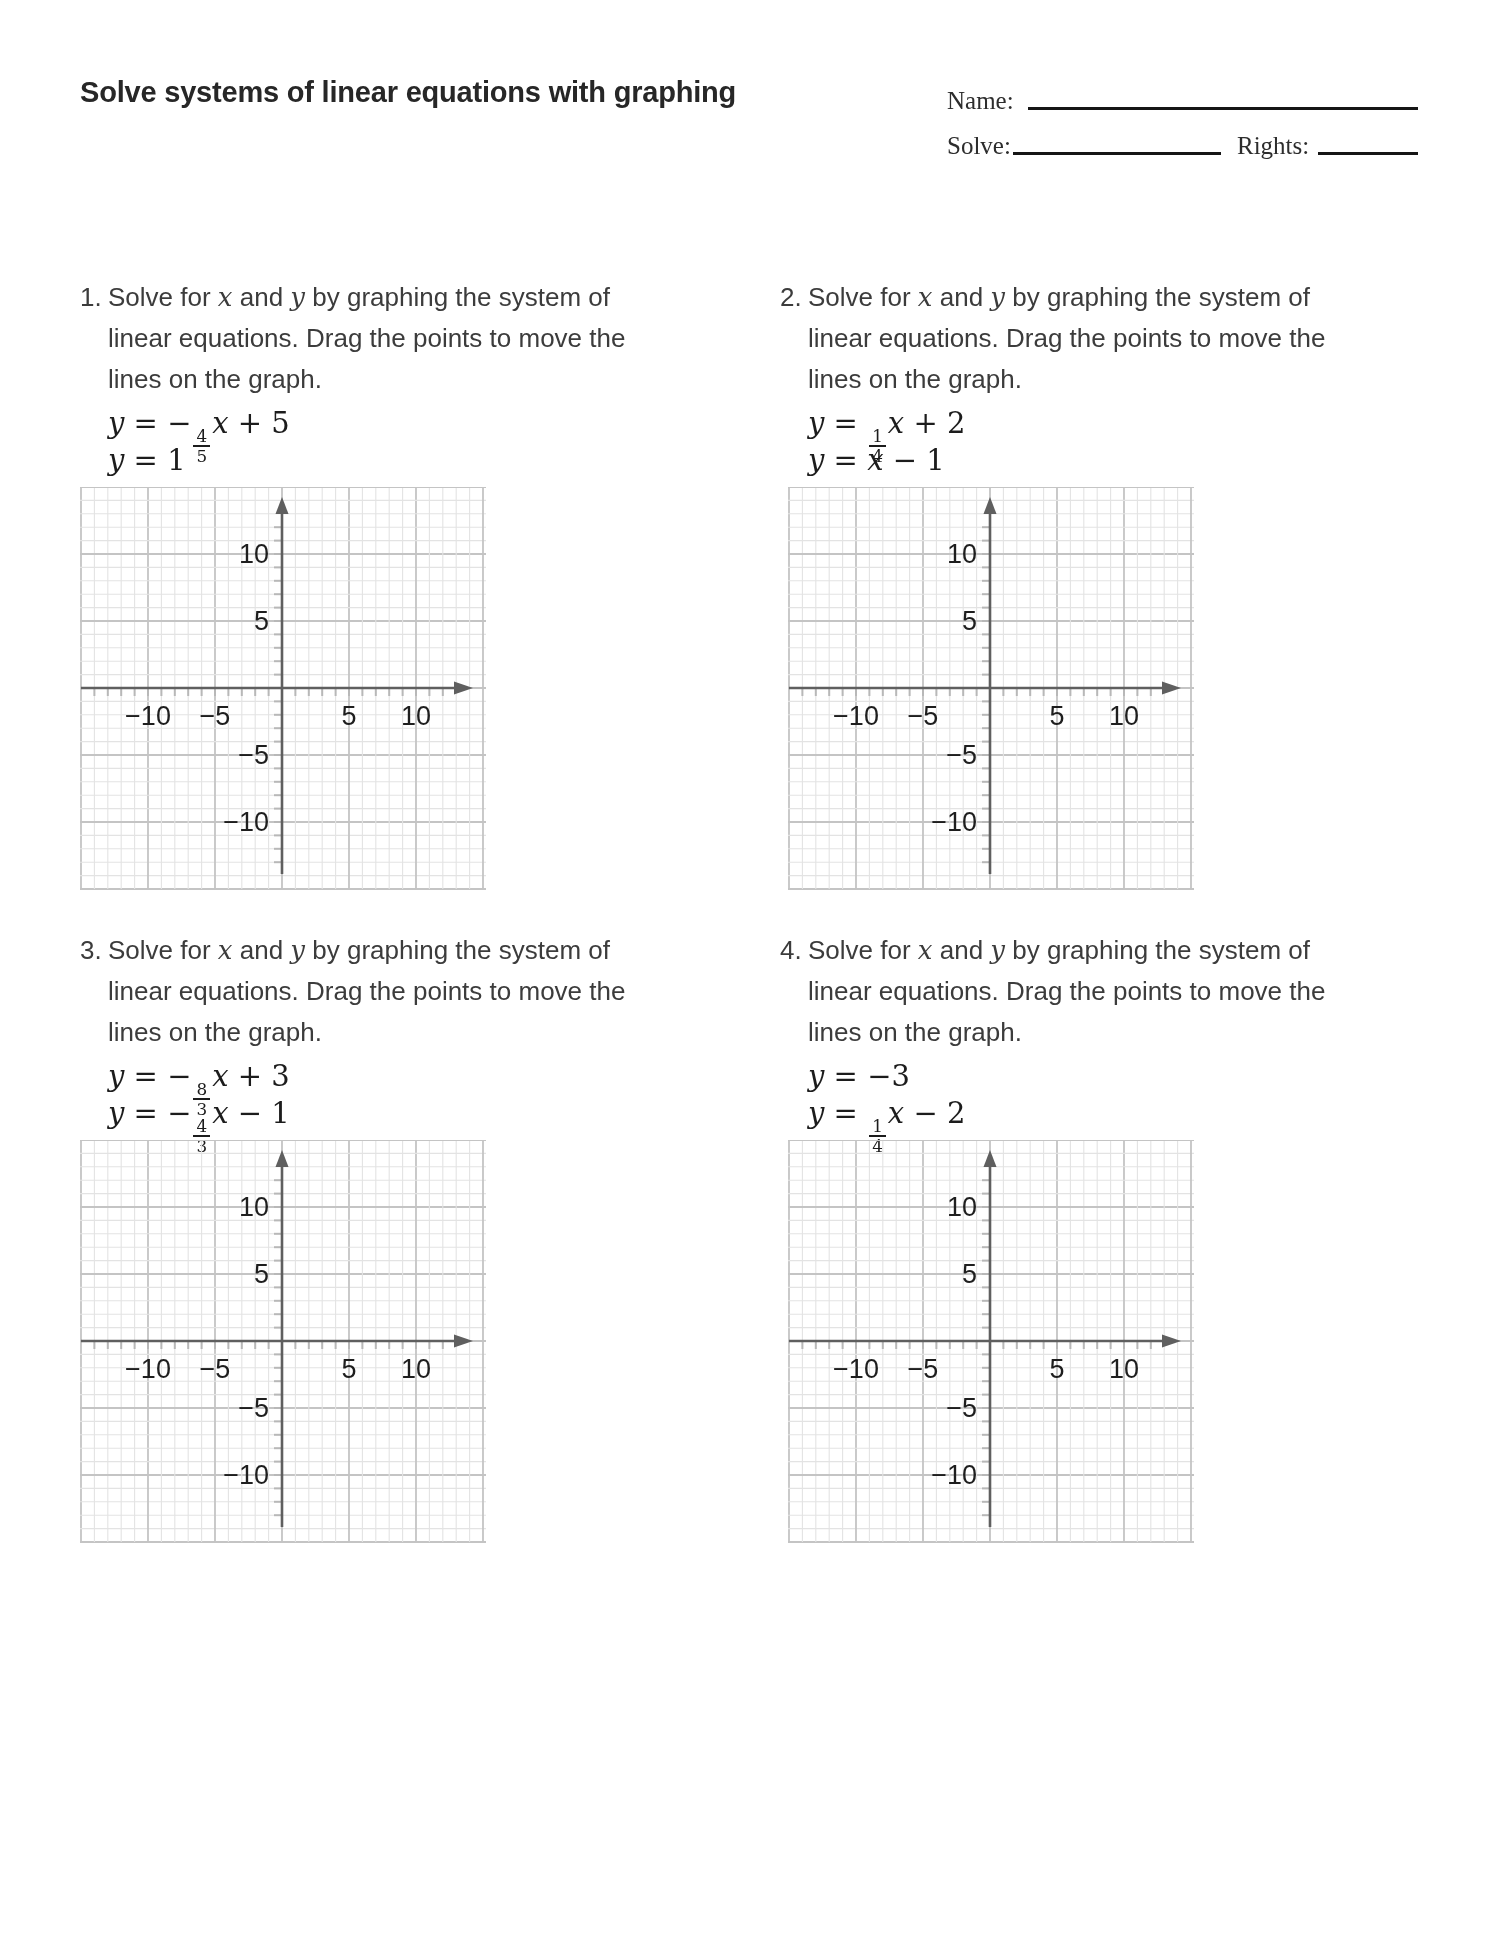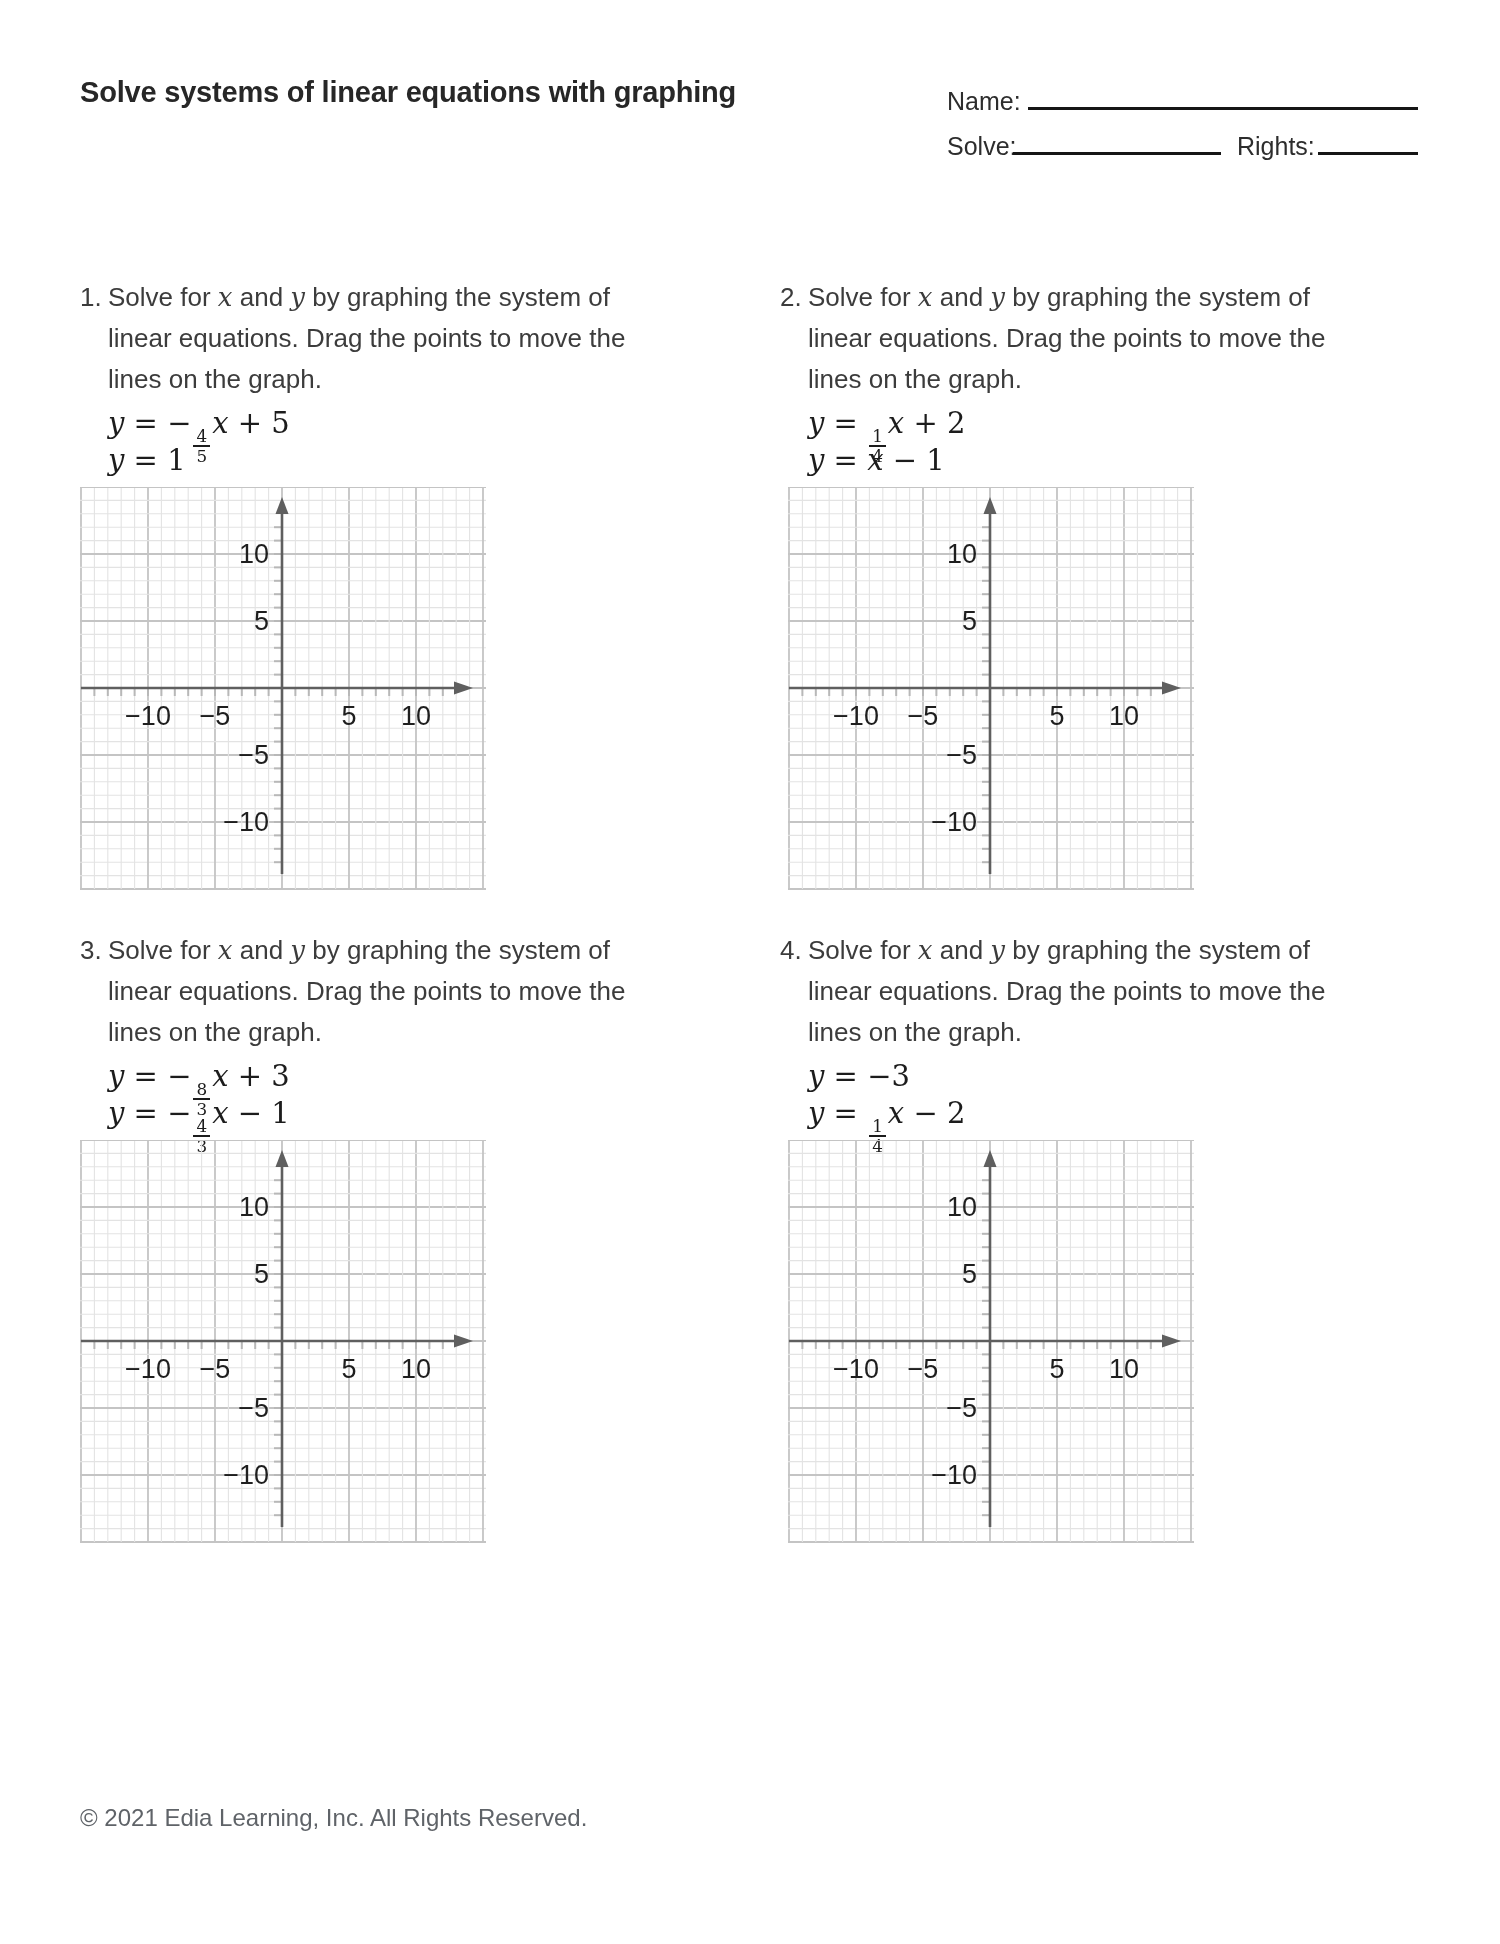--- a/index.html
+++ b/index.html
@@ -2,21 +2,21 @@
 <html><head>
 <meta charset="utf-8">
 <style>
   html,body{margin:0;padding:0;background:#ffffff;}
   .page{position:relative;width:1500px;height:1844px;background:#ffffff;
         font-family:"Liberation Sans",sans-serif;color:#3b3b3b;overflow:hidden;}
 
   
   .title{position:absolute;left:80px;top:72px;font-weight:700;font-size:29px;
          line-height:40px;color:#272727;letter-spacing:-0.2px;}
-  .idlabel{position:absolute;font-size:25px;line-height:30px;color:#2d2d2d;}
+  .idlabel{position:absolute;font-size:25px;line-height:30px;color:#2d2d2d;font-family:Liberation Serif, serif;}
   .blank{position:absolute;height:3px;background:#161616;}
 
   
   .problem{position:absolute;width:650px;height:648px;}
   .p1{left:80px;top:277px;}
   .p2{left:780px;top:277px;}
   .p3{left:80px;top:930px;}
   .p4{left:780px;top:930px;}
   .prompt{display:flex;font-size:26px;line-height:41px;color:#3c3c3c;}
   .pnum{width:22px;margin-right:6px;flex:none;}
@@ -645,16 +645,15 @@
           <text x="336" y="238" fill="#1e1e1e" text-anchor="middle">10</text>
           <text x="189" y="76" fill="#1e1e1e" text-anchor="end">10</text>
           <text x="189" y="143" fill="#1e1e1e" text-anchor="end">5</text>
           <text x="189" y="277" fill="#1e1e1e" text-anchor="end">−5</text>
           <text x="189" y="344" fill="#1e1e1e" text-anchor="end">−10</text>
         </g>
       </svg>
   </section>
 
   <div class="footer">
-    <div>© 2021 Edia Learning, Inc. All Rights Reserved.</div>
   </div>
 
 </div>
 
 </body></html>

